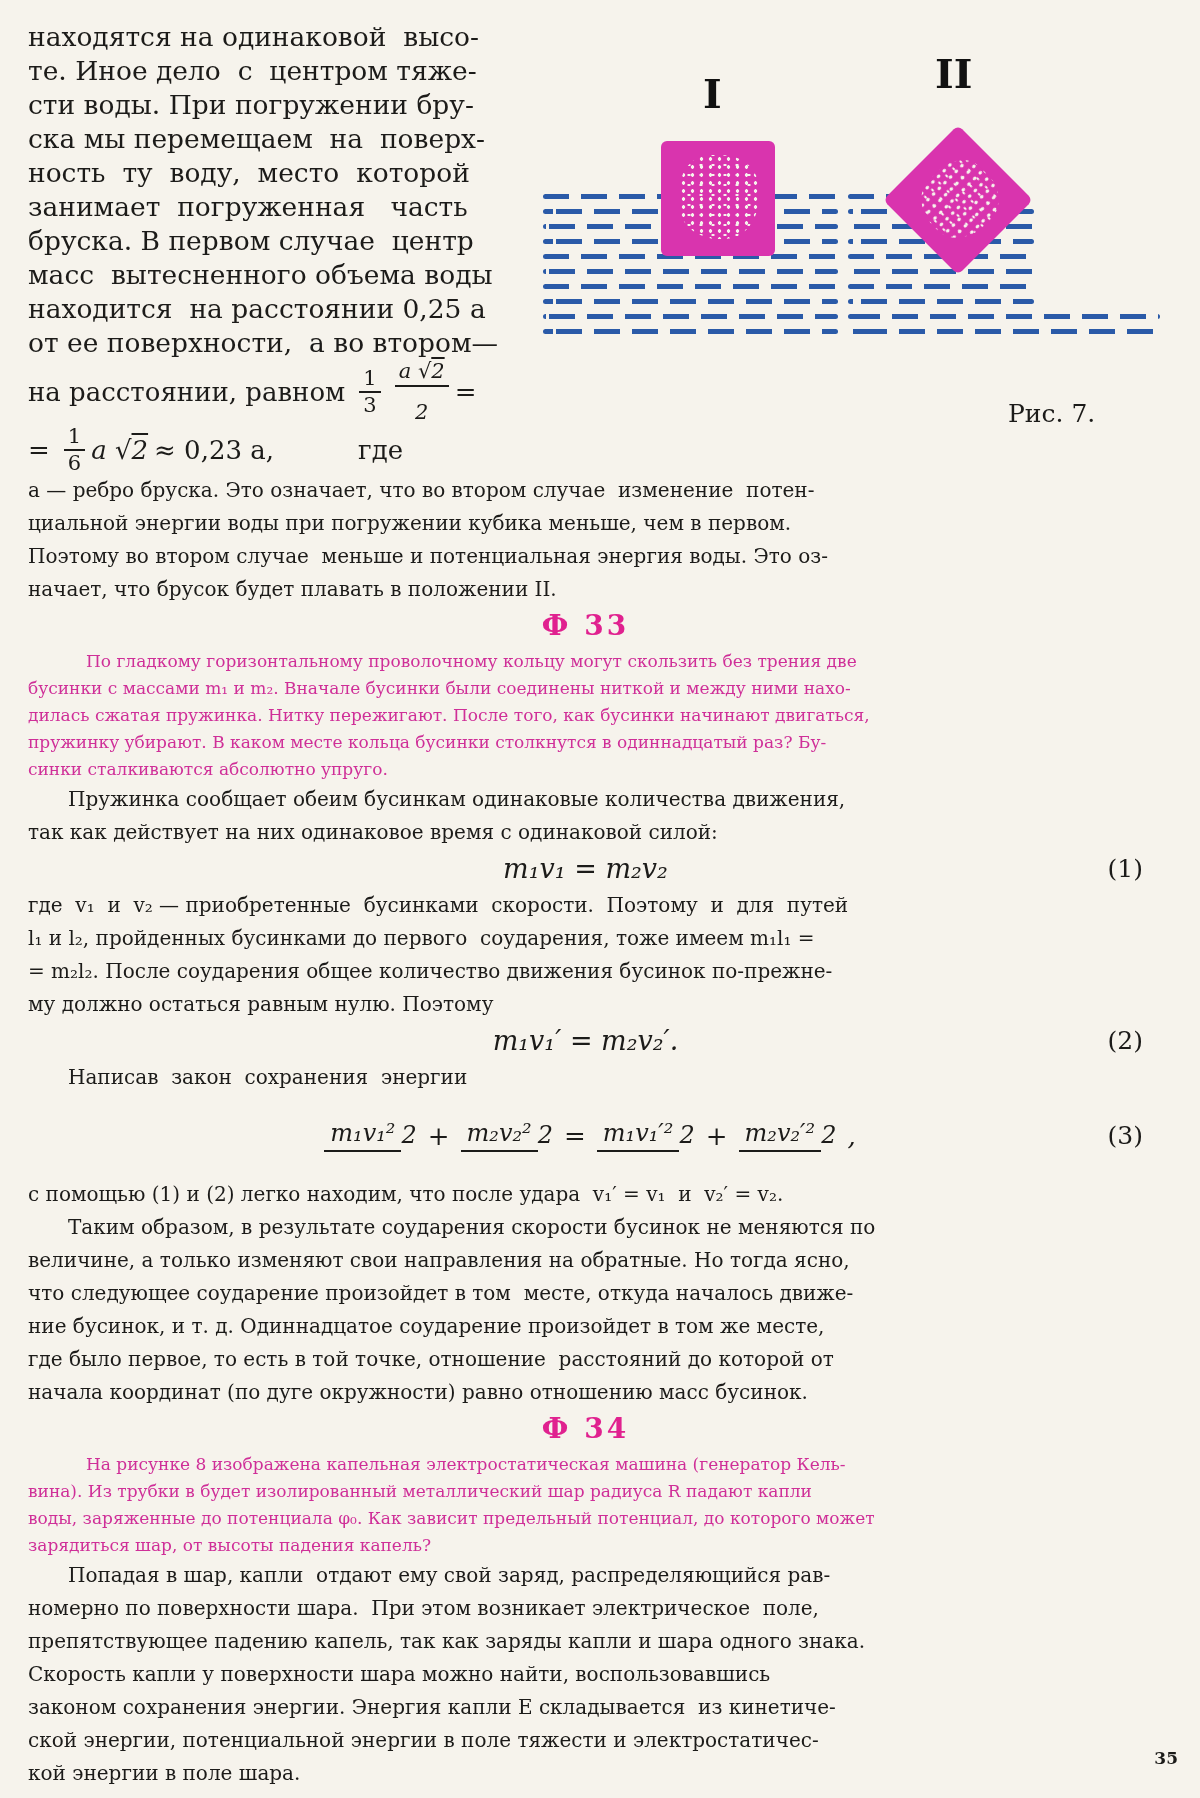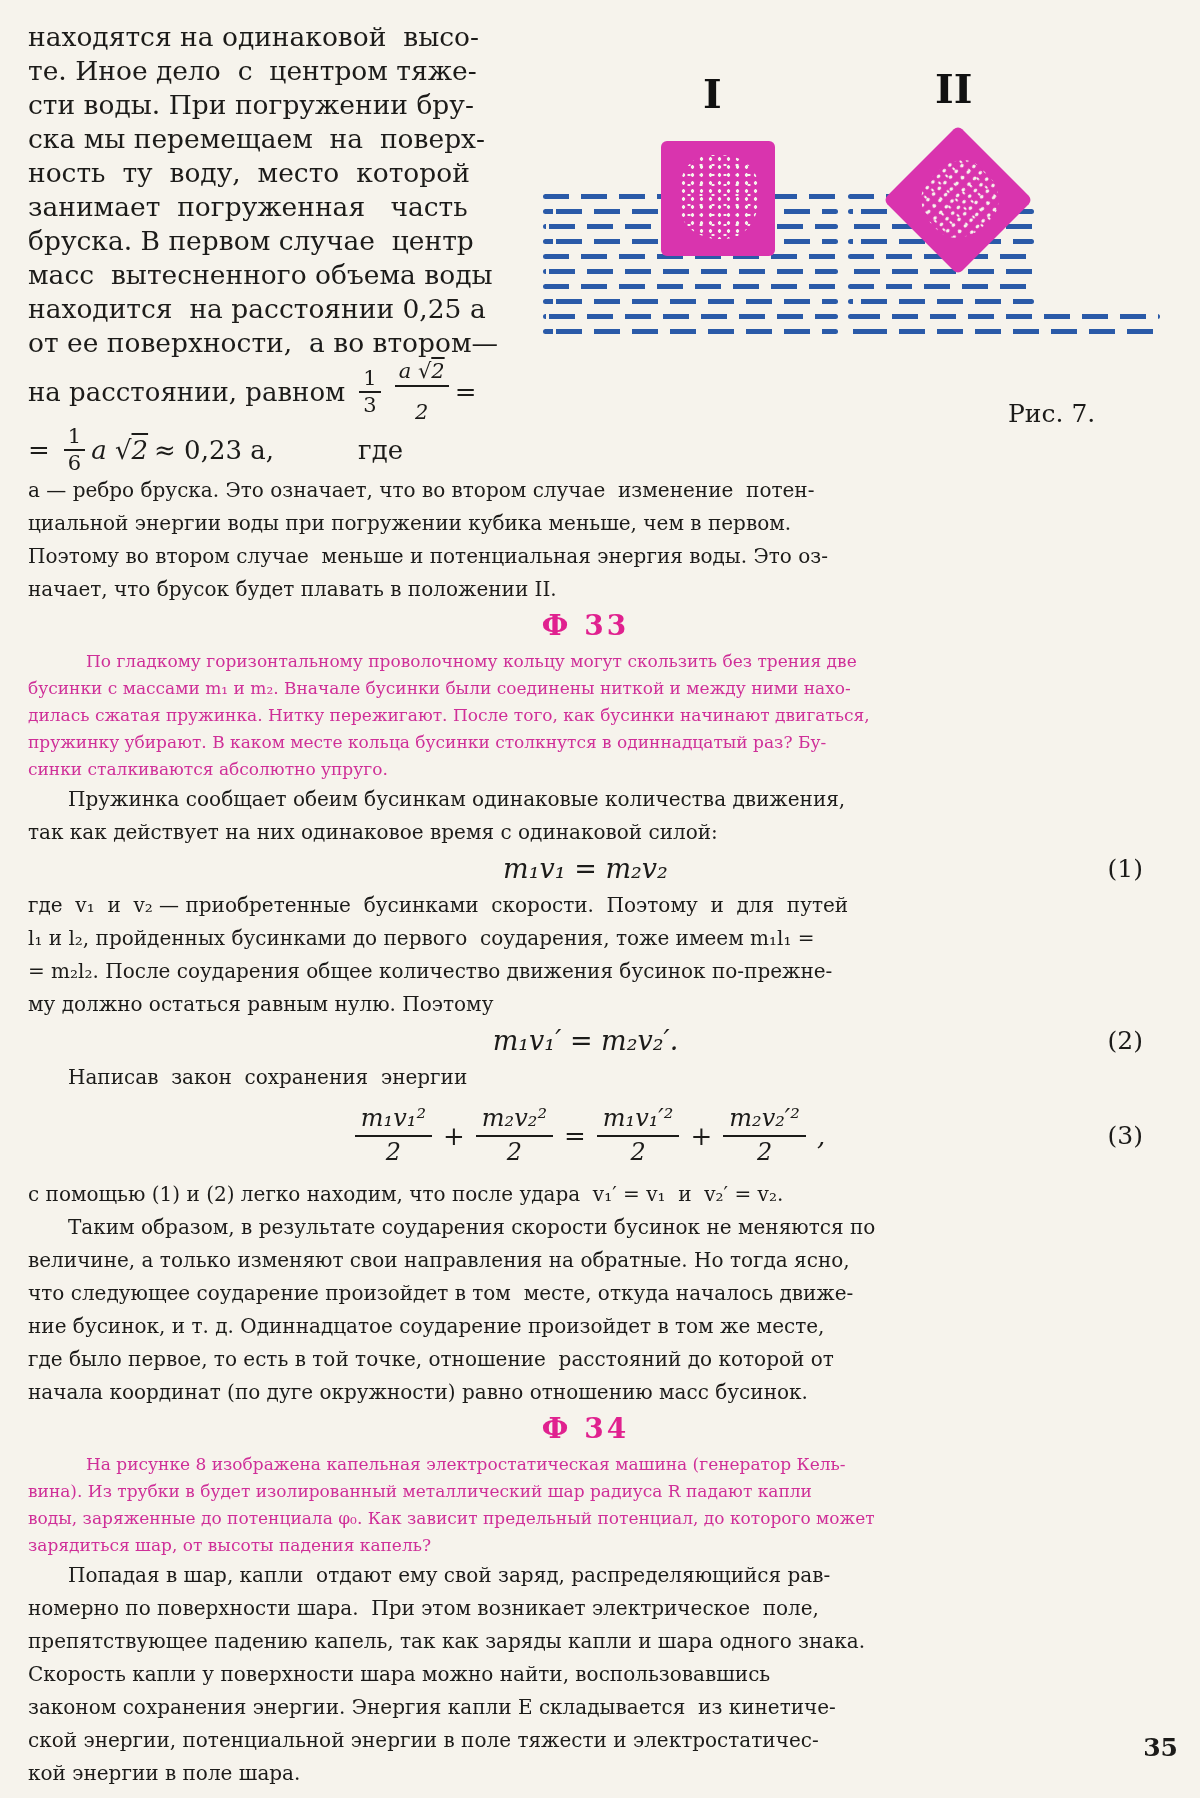--- a/index.html
+++ b/index.html
@@ -29,21 +29,21 @@
   .frac .fnum{border-bottom:2px solid var(--ink);padding:0 4px 1px;}
   .frac .fden{padding-top:1px;}
   .it{font-style:italic;gap:13px;}
   .ovl{text-decoration:overline;}
   .gap{display:inline-block;width:72px;}
 
   
   .figure{position:absolute;left:497px;top:14px;width:648px;height:440px;}
   .fig-label{position:absolute;font-weight:bold;font-size:40px;line-height:1;color:#111;}
   .fig-label.l1{left:178px;top:44px;}
-  .fig-label.l2{left:410px;top:39px;}
+  .fig-label.l2{left:410px;top:24px;}
   .water{position:absolute;}
   .water-left{left:18px;top:164px;width:295px;height:150px;}
   .water-right{left:323px;top:164px;width:312px;height:150px;}
   .wrow{height:5px;margin-bottom:10px;border-radius:3px;
     background-image:repeating-linear-gradient(90deg,var(--water) 0 26px,transparent 26px 38px);}
   .wrow:nth-child(2n){background-position-x:13px;}
   .wrow:nth-child(3n){background-position-x:6px;}
   .water-right .wrow{width:186px;}
   .water-right .wrow:nth-child(n+9){width:100%;}
   .block{position:absolute;background:var(--pink);}
@@ -63,27 +63,27 @@
   .ind > .tline:first-child{text-indent:40px;}
   .mag{color:var(--mag);font-size:17px;line-height:27px;}
   .mag.ind > .tline:first-child{text-indent:58px;}
   .phead{text-align:center;color:var(--magh);font-weight:bold;font-size:28px;line-height:30px;margin:5px 0 7px;letter-spacing:3px;}
 
   
   .eqrow{position:relative;text-align:center;font-size:27px;line-height:40px;height:40px;font-style:italic;}
   .eqrow .eqnum{position:absolute;right:0;top:50%;transform:translateY(-50%);font-style:normal;font-size:25px;}
   .eqrow-tall{height:84px;display:block;}
   .eqgroup{display:inline-flex;align-items:center;height:84px;}
-  .bfrac{display:inline-flex;flex-direction:column;font-size:24px;line-height:1.15;margin:0 9px;font-style:italic;}
+  .bfrac{display:inline-flex;flex-direction:row;font-size:24px;line-height:1.15;margin:0 9px;font-style:italic;}
   .bfrac .fnum{border-bottom:2.5px solid var(--ink);padding:0 6px 2px;}
   .bfrac .fden{padding-top:2px;}
   .op{font-style:normal;font-size:26px;margin:0 2px;}
   .tail{font-size:26px;margin-left:2px;}
 
-  .pageno{position:absolute;right:22px;bottom:36px;font-size:25px;font-weight:bold;}
+  .pageno{position:absolute;right:22px;bottom:30px;font-size:17px;font-weight:bold;}
 </style>
 </head>
 <body>
 
 <div class="page">
   <div class="content">
 
     <section class="top">
       <div class="col-left">
         <div>

